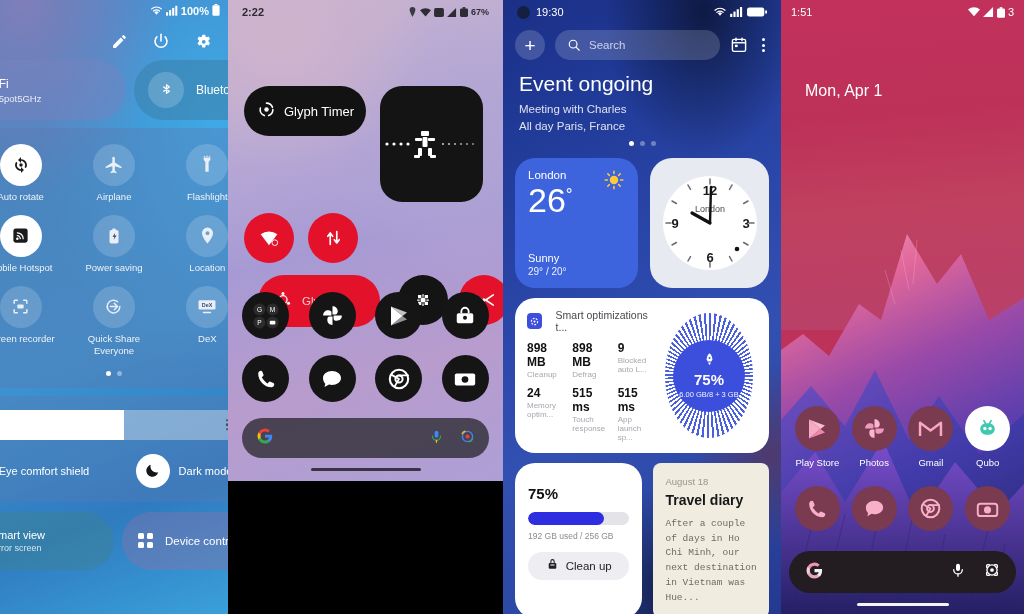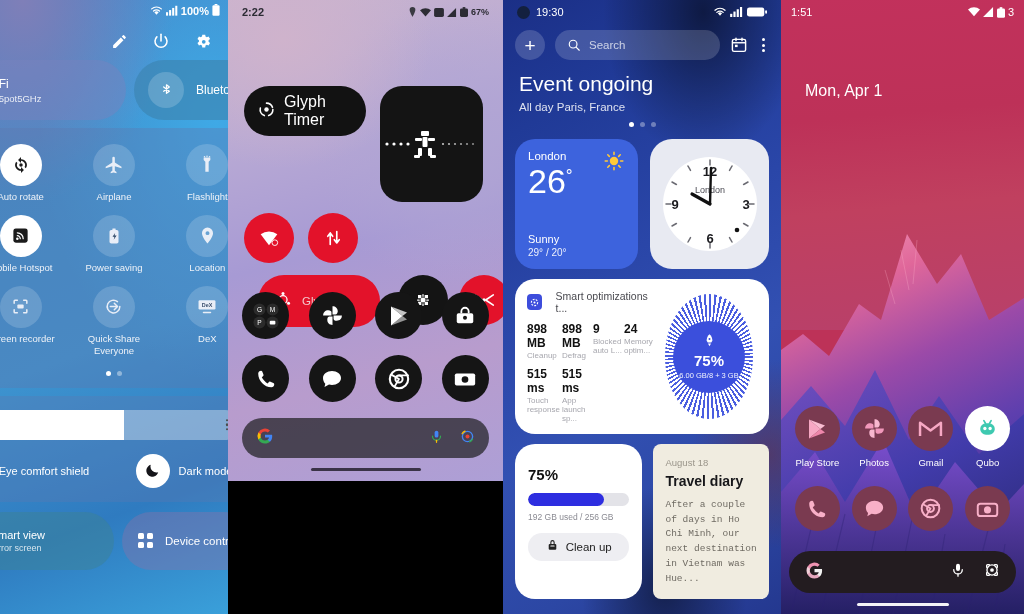--- a/index.html
+++ b/index.html
@@ -76,21 +76,21 @@
           radial-gradient(90% 50% at 85% 30%, #b0a5d4 0%, rgba(176,165,212,0) 60%),
           linear-gradient(165deg,#c9b4ce 0%,#b9aad4 25%,#a79ad4 50%,#b89ccd 75%,#ad9fd6 100%);
   }
   .p2-status { height:24px; display:flex; align-items:center; justify-content:space-between;
       padding:0 14px; color:#2b2b33; font-size:11px; font-weight:600; }
   .p2-status .rt { display:flex; align-items:center; gap:3px; font-size:10px; }
   .p2-wrap { padding:62px 16px 0 16px; }
   .p2-r1 { display:flex; gap:14px; }
   .p2-glyphtimer { width:122px; height:50px; border-radius:25px; background:#121212;
       display:flex; align-items:center; gap:9px; padding-left:14px; }
-  .p2-glyphtimer .t { color:#fff; font-size:16px; }
+  .p2-glyphtimer .t { color:#fff; font-size:13px; }
   .p2-dotwidget { width:103px; height:116px; border-radius:22px; background:#141414;
       display:flex; align-items:center; justify-content:center; position:relative; }
   .p2-r2 { display:flex; gap:14px; margin-top:11px; }
   .p2-circ { width:50px;height:50px;border-radius:50%;display:flex;align-items:center;justify-content:center; }
   .p2-red { background:#e3122a; }
   .p2-blk { background:#141414; }
   .p2-r3 { display:flex; gap:14px; margin-top:12px; }
   .p2-photo { width:122px; height:118px; border-radius:18px; overflow:hidden; position:relative;
       background:linear-gradient(160deg,#ffd9c0 0%,#ffb37a 45%,#ff9d52 100%); }
   .p2-rightcol { display:flex; flex-direction:row; gap:18px; }
@@ -148,21 +148,21 @@
   .p3-weather .cond { color:#fff; font-size:11px; }
   .p3-weather .hl { color:rgba(255,255,255,0.9); font-size:10px; margin-top:2px; }
   .p3-clock { width:124px; height:130px; border-radius:22px; background:#e8eaf2;
       display:flex; align-items:center; justify-content:center;text-align:right; }
   .p3-opt { margin:10px 12px 0 12px; background:#fff; border-radius:20px; padding:11px 12px;
       display:flex; gap:8px; position:relative; }
   .p3-opt .ttl { display:flex; align-items:center; gap:14px; margin-bottom:8px; }
   .p3-opt .ttl .sq { width:16px;height:16px;border-radius:4px;background:#3d4ddc;
       display:flex;align-items:center;justify-content:center; }
   .p3-opt .ttl .tx { font-size:10.5px; color:#4a4a50; }
-  .p3-stats { display:grid; grid-template-columns:1fr 1fr 1fr 1fr; gap:7px 2px; }
+  .p3-stats { display:grid; grid-template-columns:1fr 1fr 1fr; gap:7px 10px; }
   .p3-stats .v { font-size:12px; font-weight:bold; color:#111; }
   .p3-stats .k { font-size:8px; color:#a7a7ae; margin-top:1px; }
   .p3-gauge { width:96px; flex:0 0 96px; position:relative; display:flex;
       align-items:center; justify-content:center; }
   .p3-gauge .ring { position:absolute; inset:4px; border-radius:50%;
       background:repeating-conic-gradient(#4a5ee0 0deg 2.2deg, transparent 2.2deg 5deg); }
   .p3-gauge .core { width:72px;height:72px;border-radius:50%;background:#3b4fdc; z-index:2;
       display:flex;flex-direction:column;align-items:center;justify-content:center; }
   .p3-gauge .pc { color:#fff; font-size:15px; font-weight:bold; }
   .p3-gauge .sub { color:rgba(255,255,255,0.92); font-size:7.5px; margin-top:2px; }
@@ -685,20 +685,21 @@
       </span>
       <span class="p3-kebab">
           <i></i>
           <i></i>
           <i></i>
         </span>
     </div>
 
     <div class="p3-event">
       <div class="h">Event ongoing</div>
+      <div class="s1">Meeting with Charles</div>
       <div class="s2">All day   Paris, France</div>
       <div class="p3-evdots">
         <i class="on"></i>
         <i></i>
         <i></i>
       </div>
     </div>
 
     <div class="p3-w1">
       <div class="p3-weather">

